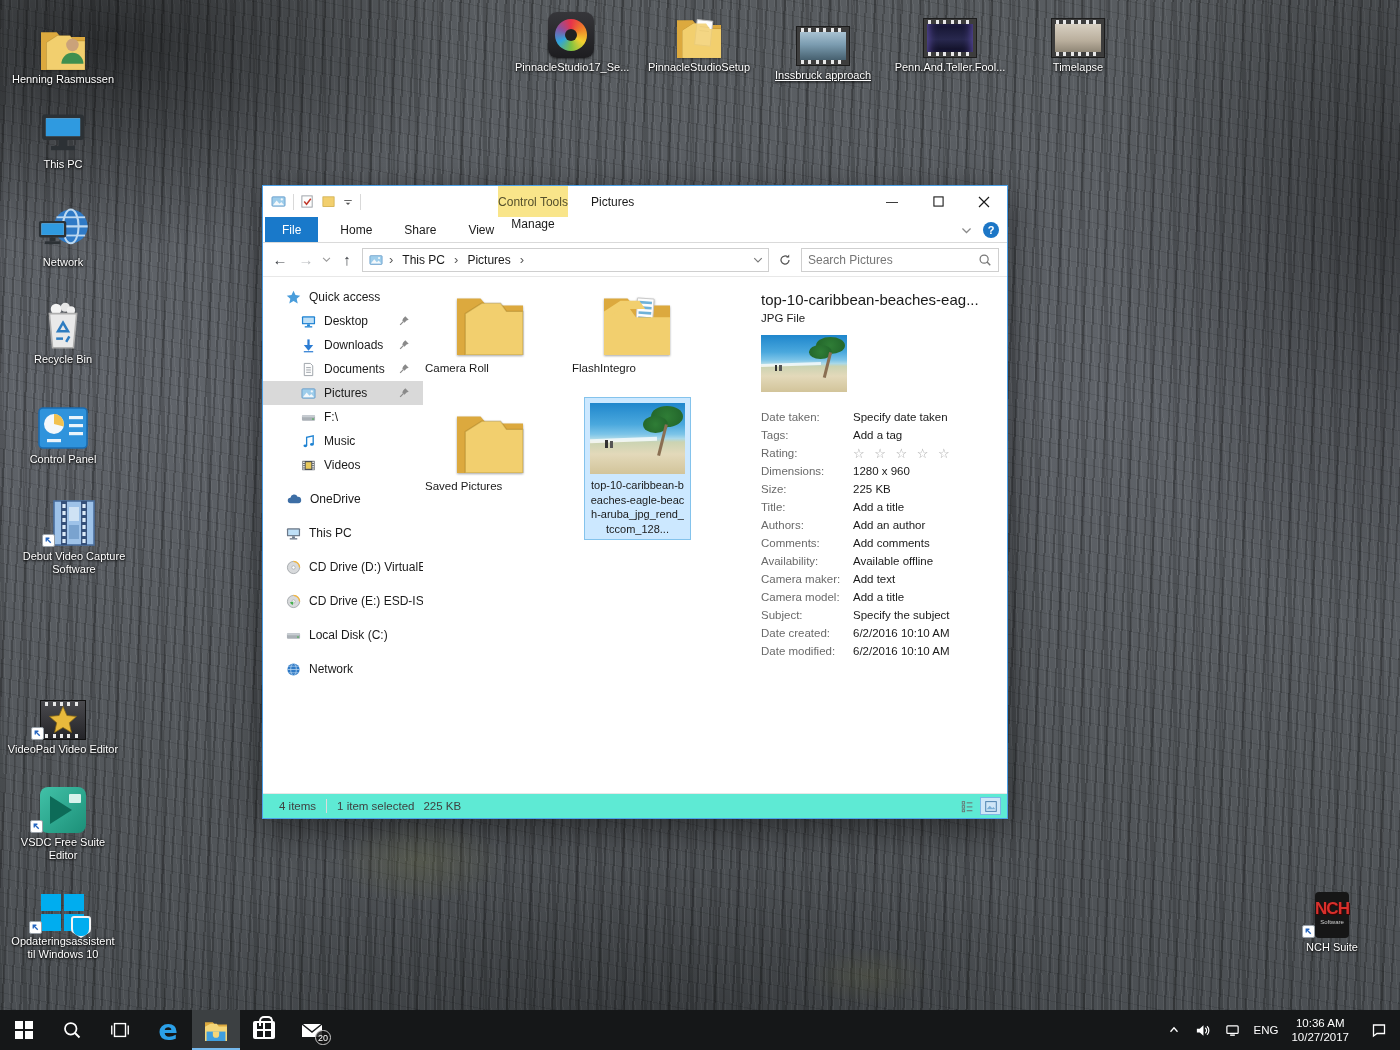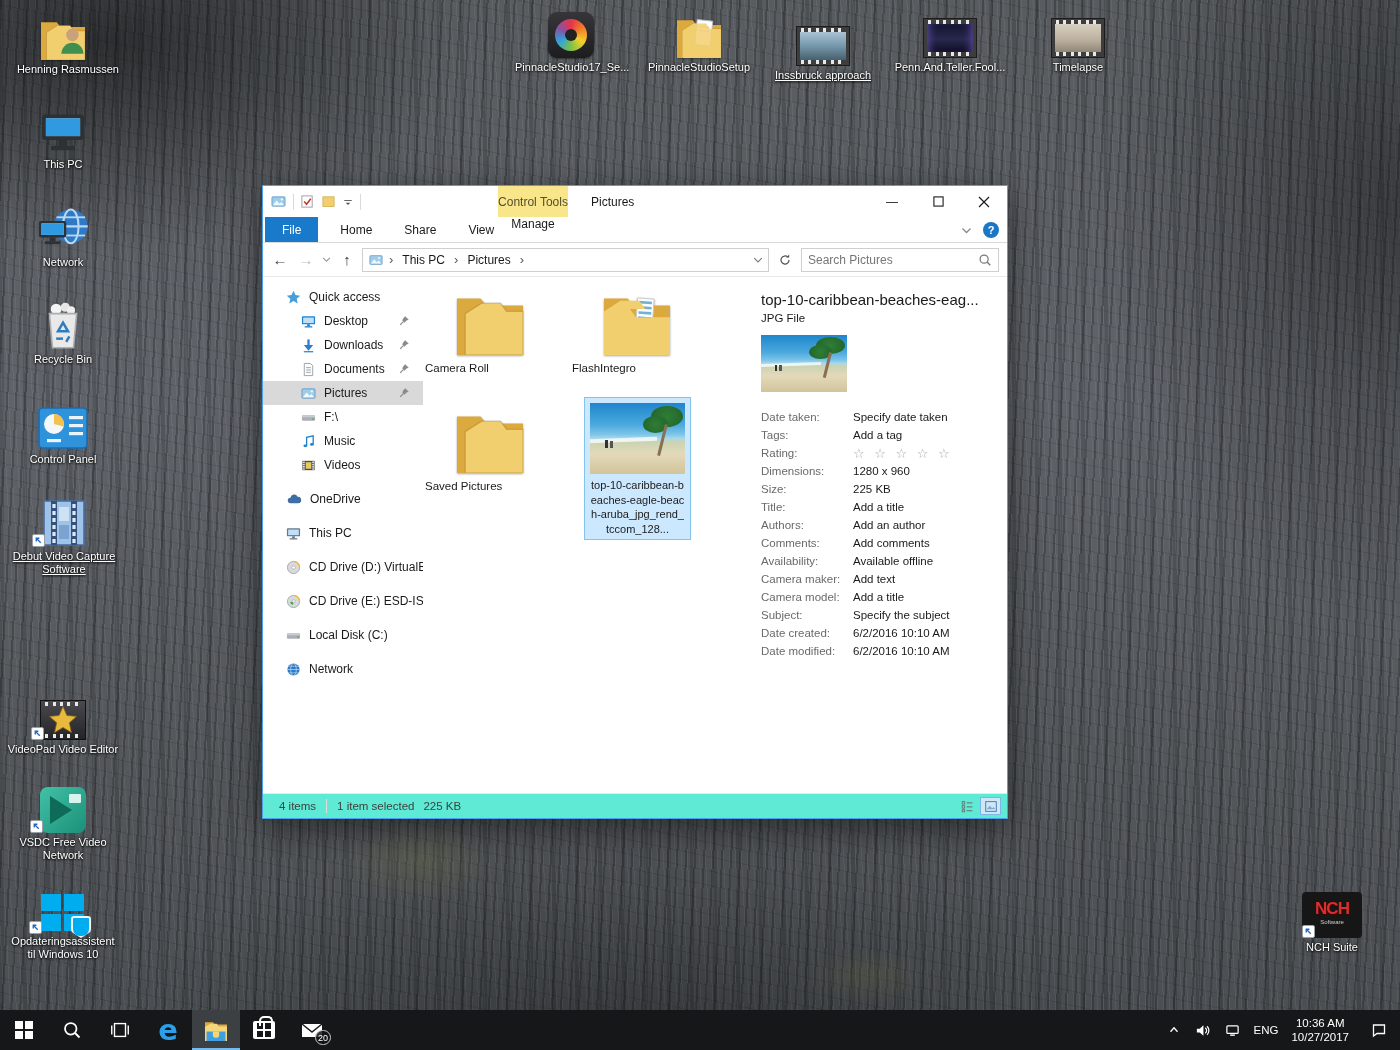--- a/index.html
+++ b/index.html
@@ -50,21 +50,21 @@
   .vsdc-ic { width:46px; height:46px; border-radius:8px; background:linear-gradient(135deg,#41c2a8,#1c8f78); position:relative; overflow:hidden; }
   .vsdc-ic .tri { position:absolute; left:10px; top:9px; width:0; height:0; border-left:22px solid #0d6b58; border-top:14px solid transparent; border-bottom:14px solid transparent; }
   .vsdc-ic .ph { position:absolute; right:5px; top:7px; width:12px; height:9px; background:#d8f3ec; border-radius:1px; }
 
   .win-flag { width:44px; height:38px; display:grid; grid-template-columns:20px 20px; grid-template-rows:17px 17px; gap:3px; position:relative; }
   .win-flag div { background:#00adef; }
   .shield { position:absolute; right:-6px; bottom:-6px; width:20px; height:22px;
             background:linear-gradient(90deg,#f5c518 50%,#2f6fc4 50%); border:2px solid #f4f4f4;
             border-radius:3px 3px 9px 9px; clip-path:polygon(0 0,100% 0,100% 70%,50% 100%,0 70%); }
 
-  .nch-ic { width:60px; height:46px; background:#161616; border-radius:4px; position:relative;
+  .nch-ic { width:34px; height:46px; background:#161616; border-radius:4px; position:relative;
             display:flex; flex-direction:column; align-items:center; justify-content:center; }
   .nch-ic .t1 { color:#d8302c; font-weight:bold; font-size:17px; letter-spacing:-1px; line-height:15px; text-shadow:1px 1px 0 #400; }
   .nch-ic .t2 { color:#cfcfcf; font-size:6px; text-shadow:none; }
 
   
   .window { position:absolute; left:262px; top:185px; width:746px; height:634px; background:#fff;
             border:1px solid #4ba0e8; box-shadow:0 10px 36px rgba(0,0,0,.5); font-size:12px; color:#1a1a1a; }
   .titlebar { position:relative; height:31px; background:#fff; display:flex; align-items:center; }
   .qat { display:flex; align-items:center; gap:6px; padding-left:7px; }
   .qat .sep { width:1px; height:16px; background:#d9d9d9; }
@@ -301,21 +301,21 @@
     <div class="ic">
       <div class="filmstrip" style="position:relative;">
           <div class="sprock" style="top:1px;"></div>
           <div class="frame" style="background:linear-gradient(180deg,#d8d0c2 0%,#b9ae9c 60%,#8f8676 100%);"></div>
           <div class="sprock" style="bottom:1px;"></div>
         </div>
     </div>
     <div>Timelapse</div>
   </div>
 
-  <div class="dicon" style="left:7px; top:10px;text-align:right;">
+  <div class="dicon" style="left:7px; top:20px;">
     <div class="ic">
       <svg class="folder-svg" width="52" height="44" viewBox="0 0 32 28">
           <use href="#sym-folder"></use>
           <circle cx="22" cy="12" r="4" fill="#caa27a"></circle>
           <path d="M15 24 a7 7 0 0 1 14 0 Z" fill="#3f8f4f"></path>
         </svg>
     </div>
     <div>Henning Rasmussen</div>
   </div>
   <div class="dicon" style="left:7px; top:105px;">
@@ -363,21 +363,21 @@
           <circle cx="11" cy="3.2" r="2" fill="#e6e6e6"></circle>
           <circle cx="13.5" cy="4.6" r="1.8" fill="#efefef"></circle>
           <path d="M4 6 H16 L14.6 21 H5.4 Z" fill="#e9e9e9" stroke="#aeaeae" stroke-width=".7"></path>
           <path d="M10 10 l2.2 3.8 h-4.4 Z" fill="none" stroke="#2e7cc0" stroke-width="1.1"></path>
           <path d="M7 17 h3" stroke="#2e7cc0" stroke-width="1.1"></path>
           <path d="M12.8 16 l-1.4 2.4" stroke="#2e7cc0" stroke-width="1.1"></path>
         </svg>
     </div>
     <div>Recycle Bin</div>
   </div>
-  <div class="dicon" style="left:8px; top:497px;text-decoration:underline;">
+  <div class="dicon" style="left:18px; top:497px;">
     <div class="ic">
       <svg width="44" height="48" viewBox="0 0 22 24">
           <rect x="1" y="1" width="20" height="22" fill="url(#)" style="fill:#9ec2e8"></rect>
           <rect x="1" y="1" width="20" height="22" fill="none" stroke="#4a6f9e" stroke-width=".8"></rect>
           <rect x="4.5" y="1" width="3" height="22" fill="#35507a"></rect>
           <rect x="14.5" y="1" width="3" height="22" fill="#35507a"></rect>
           <g fill="#dcebf8">
             <rect x="5.2" y="2.5" width="1.6" height="2"></rect>
             <rect x="5.2" y="6" width="1.6" height="2"></rect>
             <rect x="5.2" y="9.5" width="1.6" height="2"></rect>
@@ -424,21 +424,21 @@
       <div class="vsdc-ic">
           <div class="tri"></div>
           <div class="ph"></div>
         </div>
       <span class="scut" style="left:23px; bottom:0;">
           <svg viewBox="0 0 10 10">
             <path d="M7.5 7.5 L2.5 2.5 M2.5 6 V2.5 H6" fill="none" stroke="#2465c0" stroke-width="1.5"></path>
           </svg>
         </span>
     </div>
-    <div>VSDC Free Video Network</div>
+    <div>VSDC Free Suite Editor</div>
   </div>
   <div class="dicon" style="left:7px; top:882px;">
     <div class="ic">
       <div class="win-flag">
           <div></div>
           <div></div>
           <div></div>
           <div></div>
           <div class="shield"></div>
         </div>

